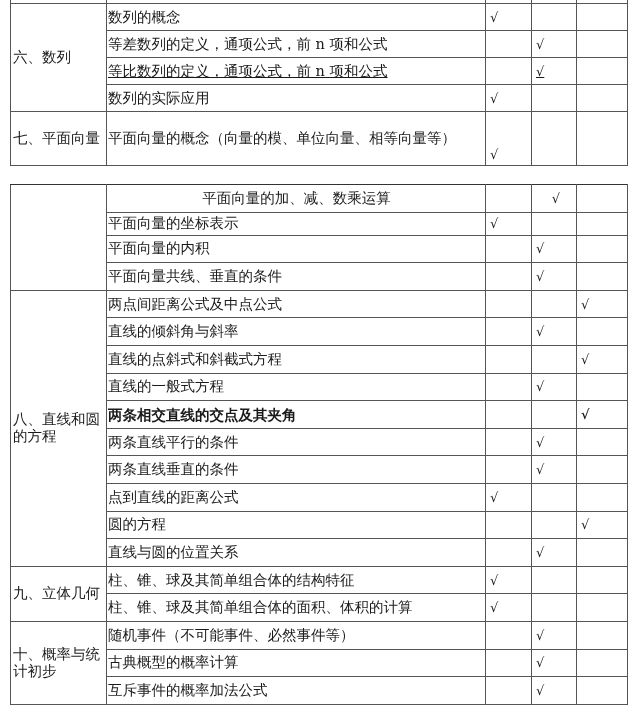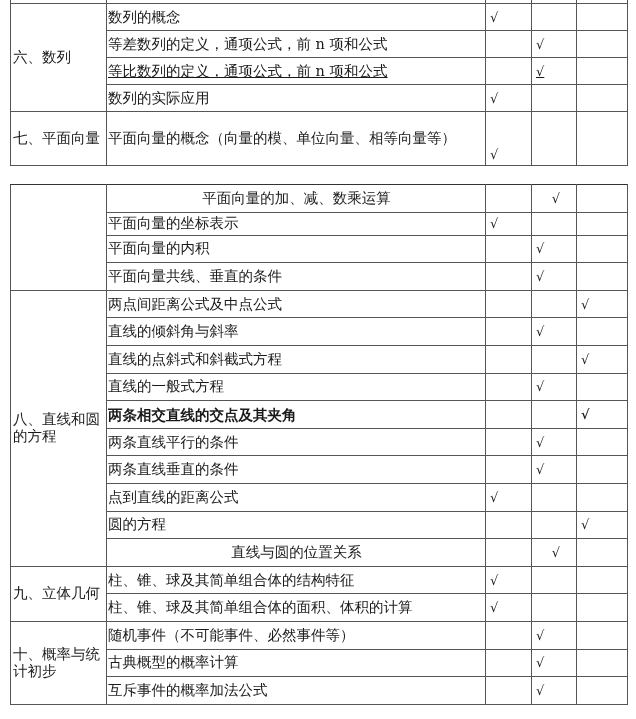--- a/index.html
+++ b/index.html
@@ -153,21 +153,21 @@
         <td class="chk">√</td>
         <td class="chk"></td>
         <td class="chk"></td>
       </tr>
       <tr class="row27" style="height: 27.6px;">
         <td>圆的方程</td>
         <td class="chk"></td>
         <td class="chk"></td>
         <td class="chk">√</td>
       </tr>
-      <tr class="row27" style="height: 27.6px; text-align: center;">
+      <tr class="row27" style="height: 27.6px;">
         <td>直线与圆的位置关系</td>
         <td class="chk"></td>
         <td class="chk">√</td>
         <td class="chk"></td>
       </tr>
       <tr class="row27 grp-start" style="height: 27.6px;">
         <td class="topic" rowspan="2">九、立体几何</td>
         <td>柱、锥、球及其简单组合体的结构特征</td>
         <td class="chk">√</td>
         <td class="chk"></td>

